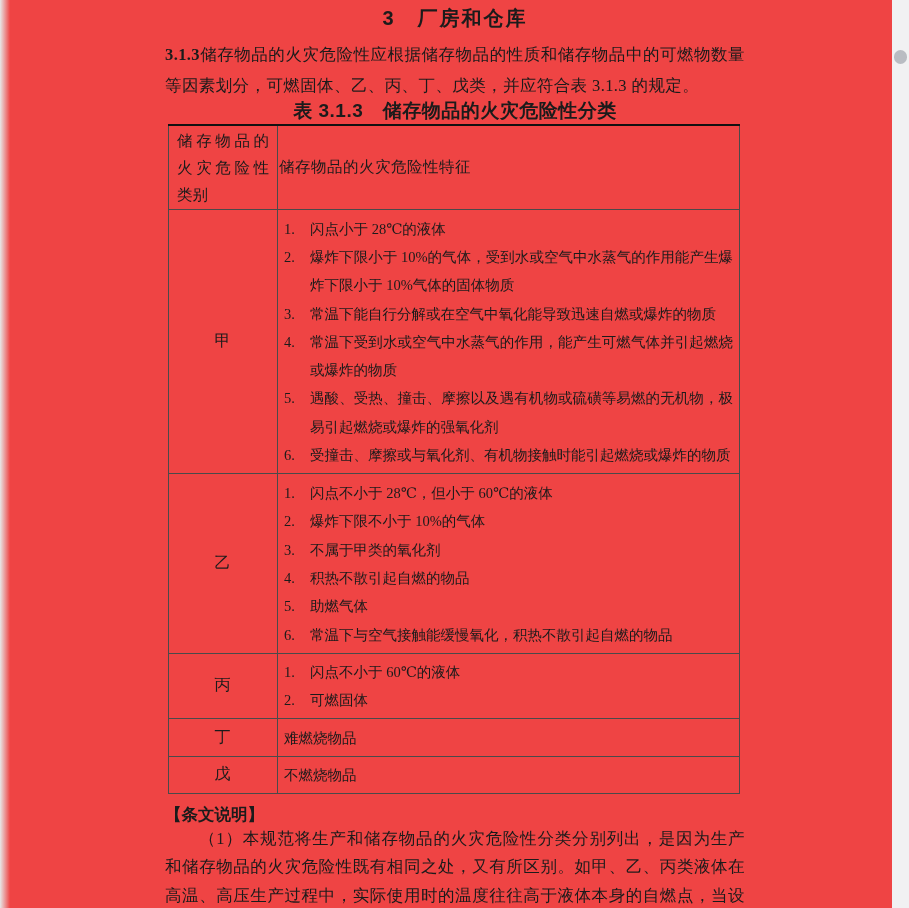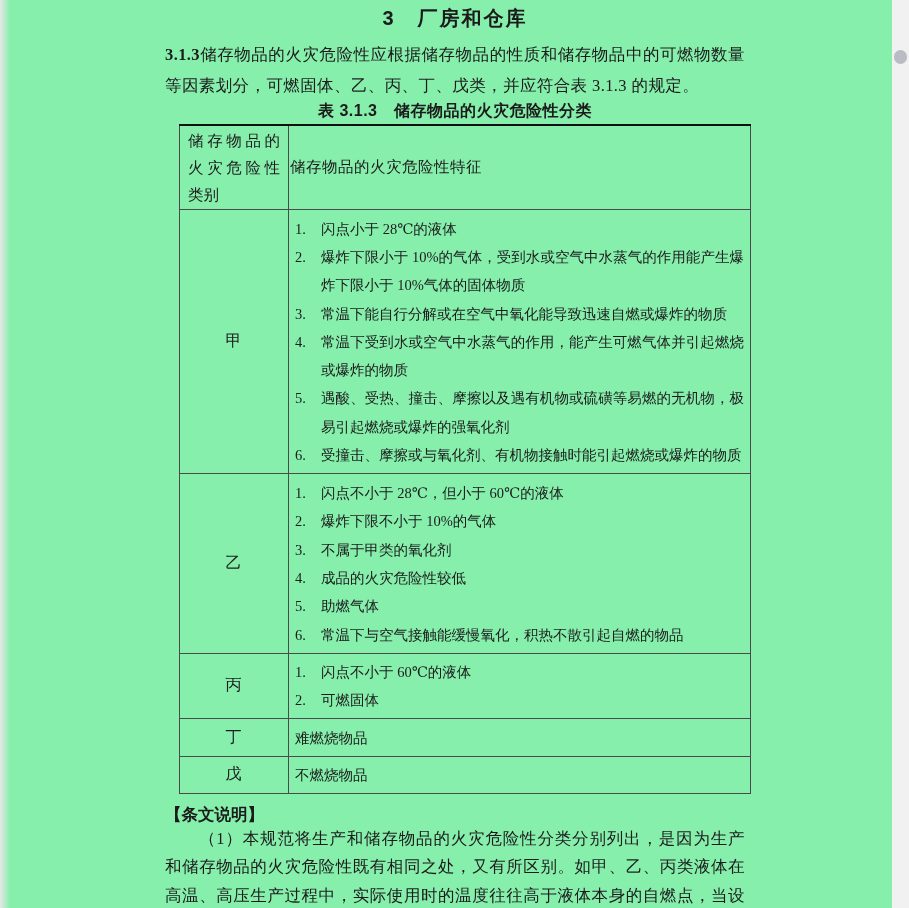--- a/index.html
+++ b/index.html
@@ -1,46 +1,46 @@
 <!DOCTYPE html>
 <html><head>
 <meta charset="utf-8">
 <style>
   html,body{margin:0;padding:0;}
   body{
     width:909px;height:908px;overflow:hidden;position:relative;
     background:#ffffff;color:#1b1b1b;
     font-family:"Liberation Serif","DejaVu Serif",serif;
   }
-  .page{position:absolute;inset:0;background:#86efac;}
+  .page{position:absolute;inset:0;background:#ef4444;}
   .left-edge{
     position:absolute;left:0;top:0;width:10px;height:100%;
     background:linear-gradient(90deg,#e7e7e7,rgba(255,255,255,0));
   }
   .content{position:absolute;left:165px;top:0;width:580px;}
 
   .doc-title{
     padding-top:5px;text-align:center;font-weight:bold;font-size:20px;
     letter-spacing:2px;line-height:27px;
     font-family:"Liberation Sans","DejaVu Sans",sans-serif;
   }
   .clause{
     margin:8px 0 0 0;font-size:16.5px;line-height:30.5px;
     text-align:justify;letter-spacing:0.4px;
   }
   .cnum{font-weight:bold;font-family:"Liberation Serif",serif;}
 
   .caption{
-    text-align:center;font-weight:bold;font-size:16px;line-height:20px;
+    text-align:center;font-weight:bold;font-size:19px;line-height:20px;
     margin:0 0 3px 0;letter-spacing:0.5px;
     font-family:"Liberation Sans","DejaVu Sans",sans-serif;
   }
 
   table.tbl{
-    width:572px;margin-left:14px;border-collapse:collapse;table-layout:fixed;
+    width:572px;margin-left:3px;border-collapse:collapse;table-layout:fixed;
     border:1.5px solid #2b2b2b;border-top:2.5px solid #111111;
   }
   .tbl th,.tbl td{border:1px solid #4a4a4a;}
   th.c1{width:106px;}
   th{font-weight:normal;font-size:15.5px;height:54px;vertical-align:middle;}
   .hc1{padding:0 7px;line-height:27px;text-align:justify;}
   th.c2{text-align:left;letter-spacing:0.5px;}
   td.cat{text-align:center;vertical-align:middle;font-size:16px;letter-spacing:1px;}
   td.items{vertical-align:middle;padding:4px 6px 3px 6px;font-size:14.5px;}
   .it{display:flex;line-height:28.3px;}
@@ -134,21 +134,21 @@
           <div class="it">
                 <span class="n">2.</span>
                 <span class="t">爆炸下限不小于 10%的气体</span>
               </div>
           <div class="it">
                 <span class="n">3.</span>
                 <span class="t">不属于甲类的氧化剂</span>
               </div>
           <div class="it">
                 <span class="n">4.</span>
-                <span class="t">成品的火灾危险性较低</span>
+                <span class="t">积热不散引起自燃的物品</span>
               </div>
           <div class="it">
                 <span class="n">5.</span>
                 <span class="t">助燃气体</span>
               </div>
           <div class="it">
                 <span class="n">6.</span>
                 <span class="t">常温下与空气接触能缓慢氧化，积热不散引起自燃的物品</span>
               </div>
         </td>

